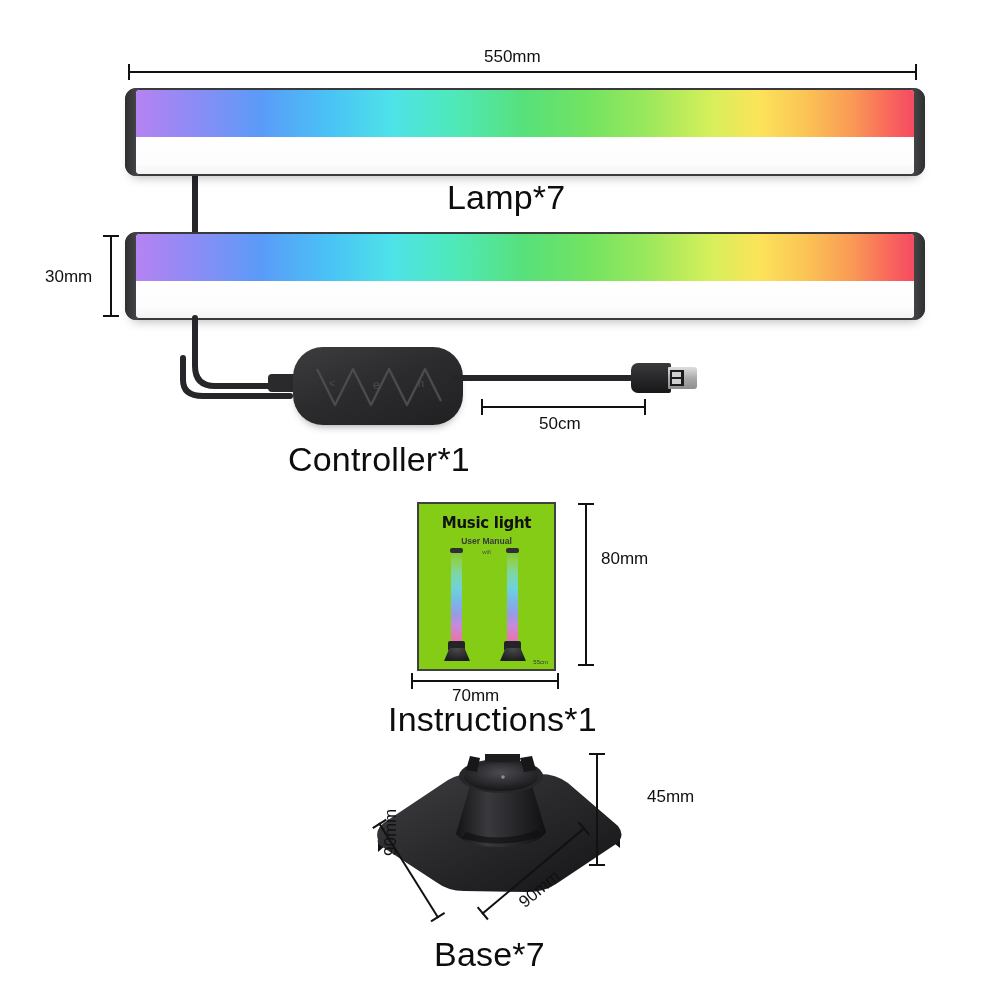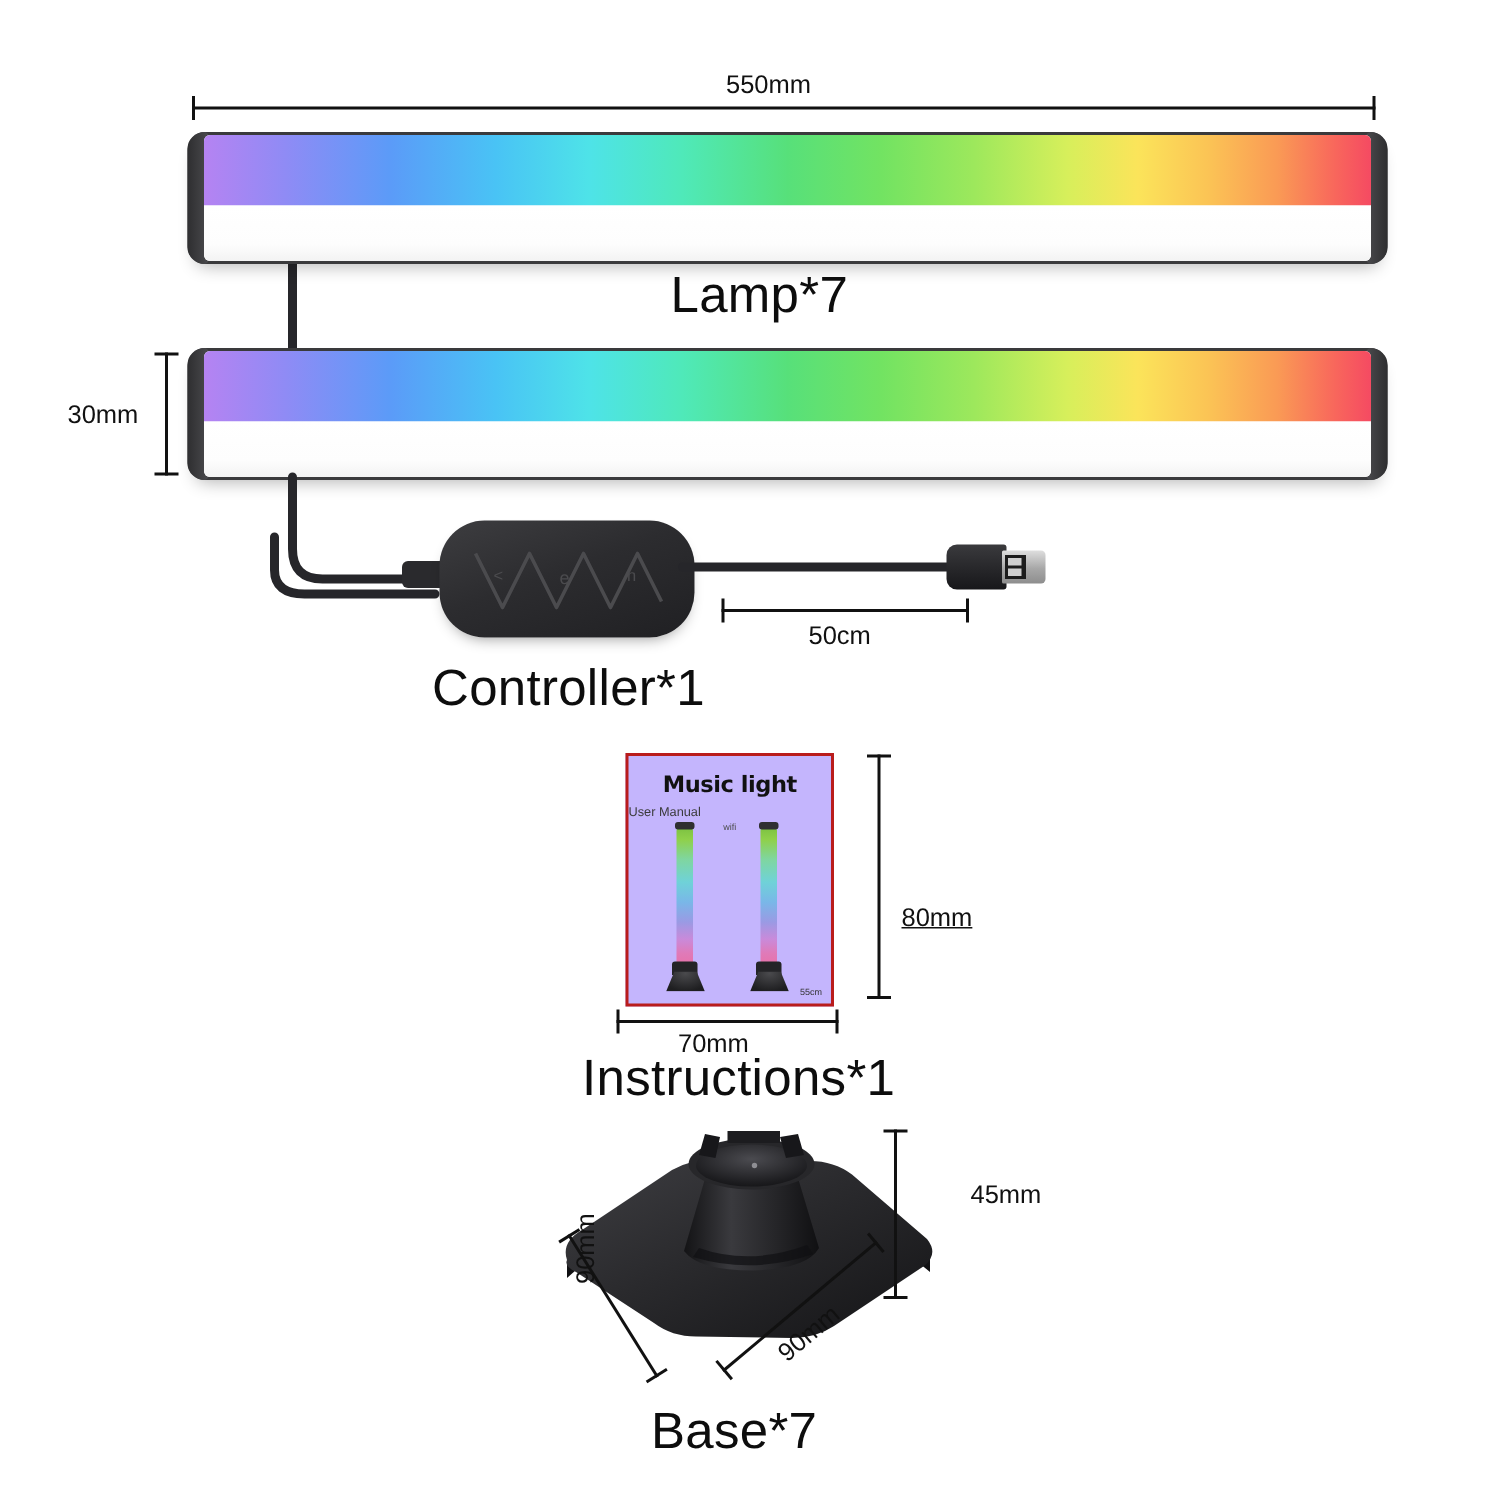--- a/index.html
+++ b/index.html
@@ -205,39 +205,41 @@
     left: 2px;
     width: 9px; height: 5px;
     background: #cfcfcf;
   }
 
   
   .manual {
     position: absolute;
     width: 135px;
     height: 165px;
-    background: #c4b5fd;
-    border: 2px solid #b91c1c;
+    background: #84cc16;
+    border: 2px solid #404040;
     overflow: hidden;
   }
   .manual .m-title {
     position: absolute;
     top: 10px; left: 0; right: 0;
     text-align: center;
     font-family: "DejaVu Sans", sans-serif;
     font-weight: bold;
     font-size: 15px;
     color: #111;
     letter-spacing: -.3px;
   }
   .manual .m-sub {
     position: absolute;
     top: 32px; left: 0; right: 0;
+    text-align: center;
     font-size: 8.5px;
     color: #3a3a3a;
+    font-weight: bold;
   }
   .manual .m-sub2 {
     position: absolute;
     top: 45px; left: 0; right: 0;
     text-align: center;
     font-size: 6px;
     color: #4a4a4a;
   }
   .manual .m-foot {
     position: absolute;
@@ -371,21 +373,21 @@
     <div class="m-bar" style="left:88px;">
       <div class="m-bar-top"></div>
     </div>
     <div class="m-base-top" style="left:85px;"></div>
     <div class="m-base" style="left:77px;"></div>
 
     <div class="m-foot">55cm</div>
   </div>
 
   <div class="dim-v" style="left:585px; top:503px; height:163px;"></div>
-  <div class="dim-label" style="left:601px; top:602px;text-decoration:underline;">80mm</div>
+  <div class="dim-label" style="left:601px; top:549px;">80mm</div>
 
   <div class="dim-h" style="left:411px; top:680px; width:148px;"></div>
   <div class="dim-label" style="left:452px; top:686px;">70mm</div>
 
   <div class="caption" style="left:388px; top:700px;">Instructions*1</div>
 
   <div class="base-wrap" style="left:370px; top:748px;">
     <svg width="260" height="170" viewBox="0 0 260 170">
       <defs>
         <linearGradient id="gPlateTop" x1="0" y1="0" x2="1" y2="1">

